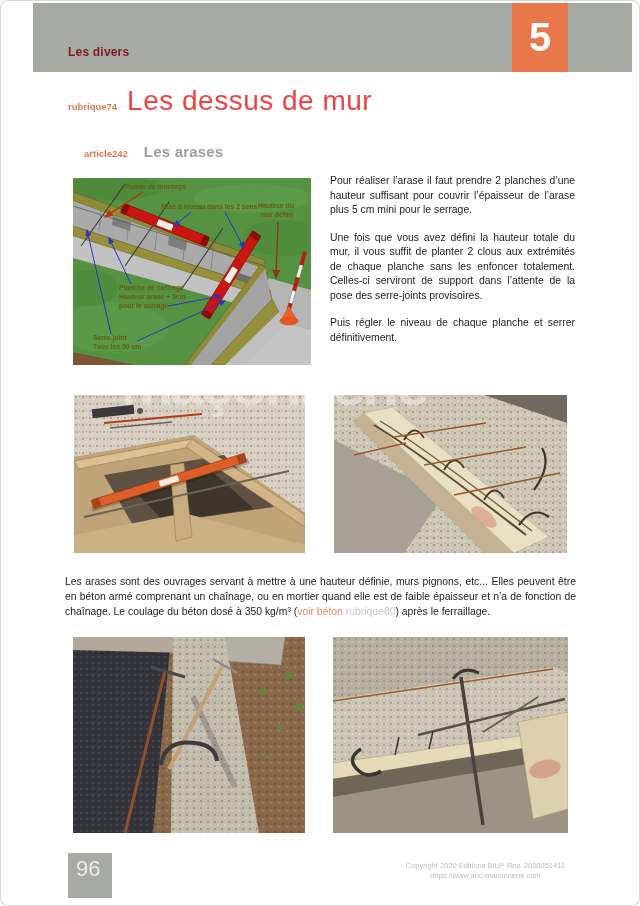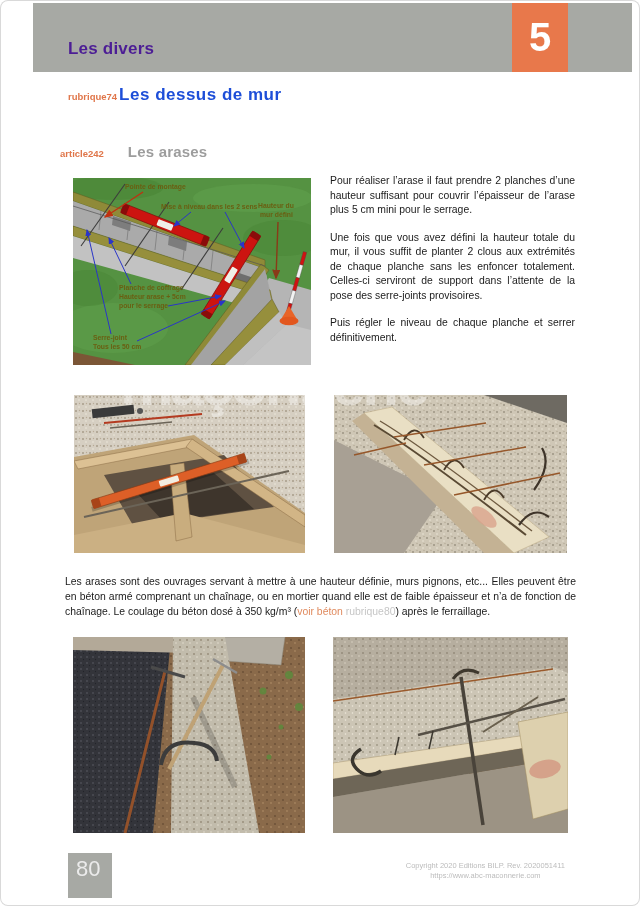--- a/index.html
+++ b/index.html
@@ -4,28 +4,28 @@
 <style>
   html,body{margin:0;padding:0;background:#ffffff;}
   .page{
     position:relative;width:640px;height:906px;margin:0 auto;
     background:#ffffff;overflow:hidden;
     font-family:"Liberation Sans",sans-serif;
     border-radius:8px;box-shadow:inset 0 0 0 1px #d9d9d9;
   }
   
   .header-bar{position:absolute;left:33px;top:3px;width:599px;height:69px;background:#a7a9a4;}
-  .header-section{position:absolute;left:35px;bottom:13px;color:#4c1d95;font-weight:bold;font-size:17px;letter-spacing:.2px;}
+  .header-section{position:absolute;left:35px;bottom:13px;color:#7f1d1d;font-weight:bold;font-size:12px;letter-spacing:.2px;}
   .chapter-badge{position:absolute;left:479px;top:0;width:56px;height:69px;background:#e8784b;
     display:flex;align-items:center;justify-content:center;color:#ffffff;font-weight:bold;font-size:40px;}
   
-  .rubrique-row{position:absolute;left:68px;top:85px;display:flex;align-items:baseline;gap:2px;}
+  .rubrique-row{position:absolute;left:68px;top:85px;display:flex;align-items:baseline;gap:10px;}
   .tag{color:#e0764a;font-weight:bold;font-size:9.5px;}
-  .rubrique-title{color:#1d4ed8;font-weight:bold;font-size:17px;letter-spacing:.5px;}
-  .article-row{position:absolute;left:60px;top:143px;display:flex;align-items:baseline;gap:8px;text-align:right;}
+  .rubrique-title{color:#ef4444;font-weight:normal;font-size:28px;letter-spacing:.5px;}
+  .article-row{position:absolute;left:84px;top:143px;display:flex;align-items:baseline;text-align:right;}
   .article-title{color:#9d9d9d;font-weight:bold;font-size:15px;letter-spacing:.2px;padding-left:16px;}
   
   .fig{position:absolute;display:block;}
   .fig svg{display:block;width:100%;height:100%;}
   #diagram{left:73px;top:178px;width:238px;height:187px;}
   #photo-m-left{left:74px;top:395px;width:231px;height:158px;}
   #photo-m-right{left:334px;top:395px;width:233px;height:158px;}
   #photo-b-left{left:73px;top:637px;width:232px;height:196px;}
   #photo-b-right{left:333px;top:637px;width:235px;height:196px;}
   
@@ -343,20 +343,20 @@
         <line x1="85" y1="98" x2="232" y2="62" stroke="#565046" stroke-width="2.5"></line>
         <line x1="150" y1="95" x2="205" y2="60" stroke="#6a604e" stroke-width="2"></line>
         <path d="M28,112 q-16,10 -2,22 q10,8 22,0" stroke="#3a362e" stroke-width="3.5"></path>
         <line x1="62" y1="118" x2="66" y2="100" stroke="#3a362e" stroke-width="1.5"></line>
         <line x1="96" y1="112" x2="100" y2="94" stroke="#3a362e" stroke-width="1.5"></line>
       </g>
     </svg>
   </div>
 
   <div class="page-number-box">
-    <span>80</span>
+    <span>96</span>
   </div>
   <div class="copyright">
     <div>Copyright 2020 Editions BILP. Rev. 2020051411</div>
     <div>https://www.abc-maconnerie.com</div>
   </div>
 
 </div>
 
 </body></html>

